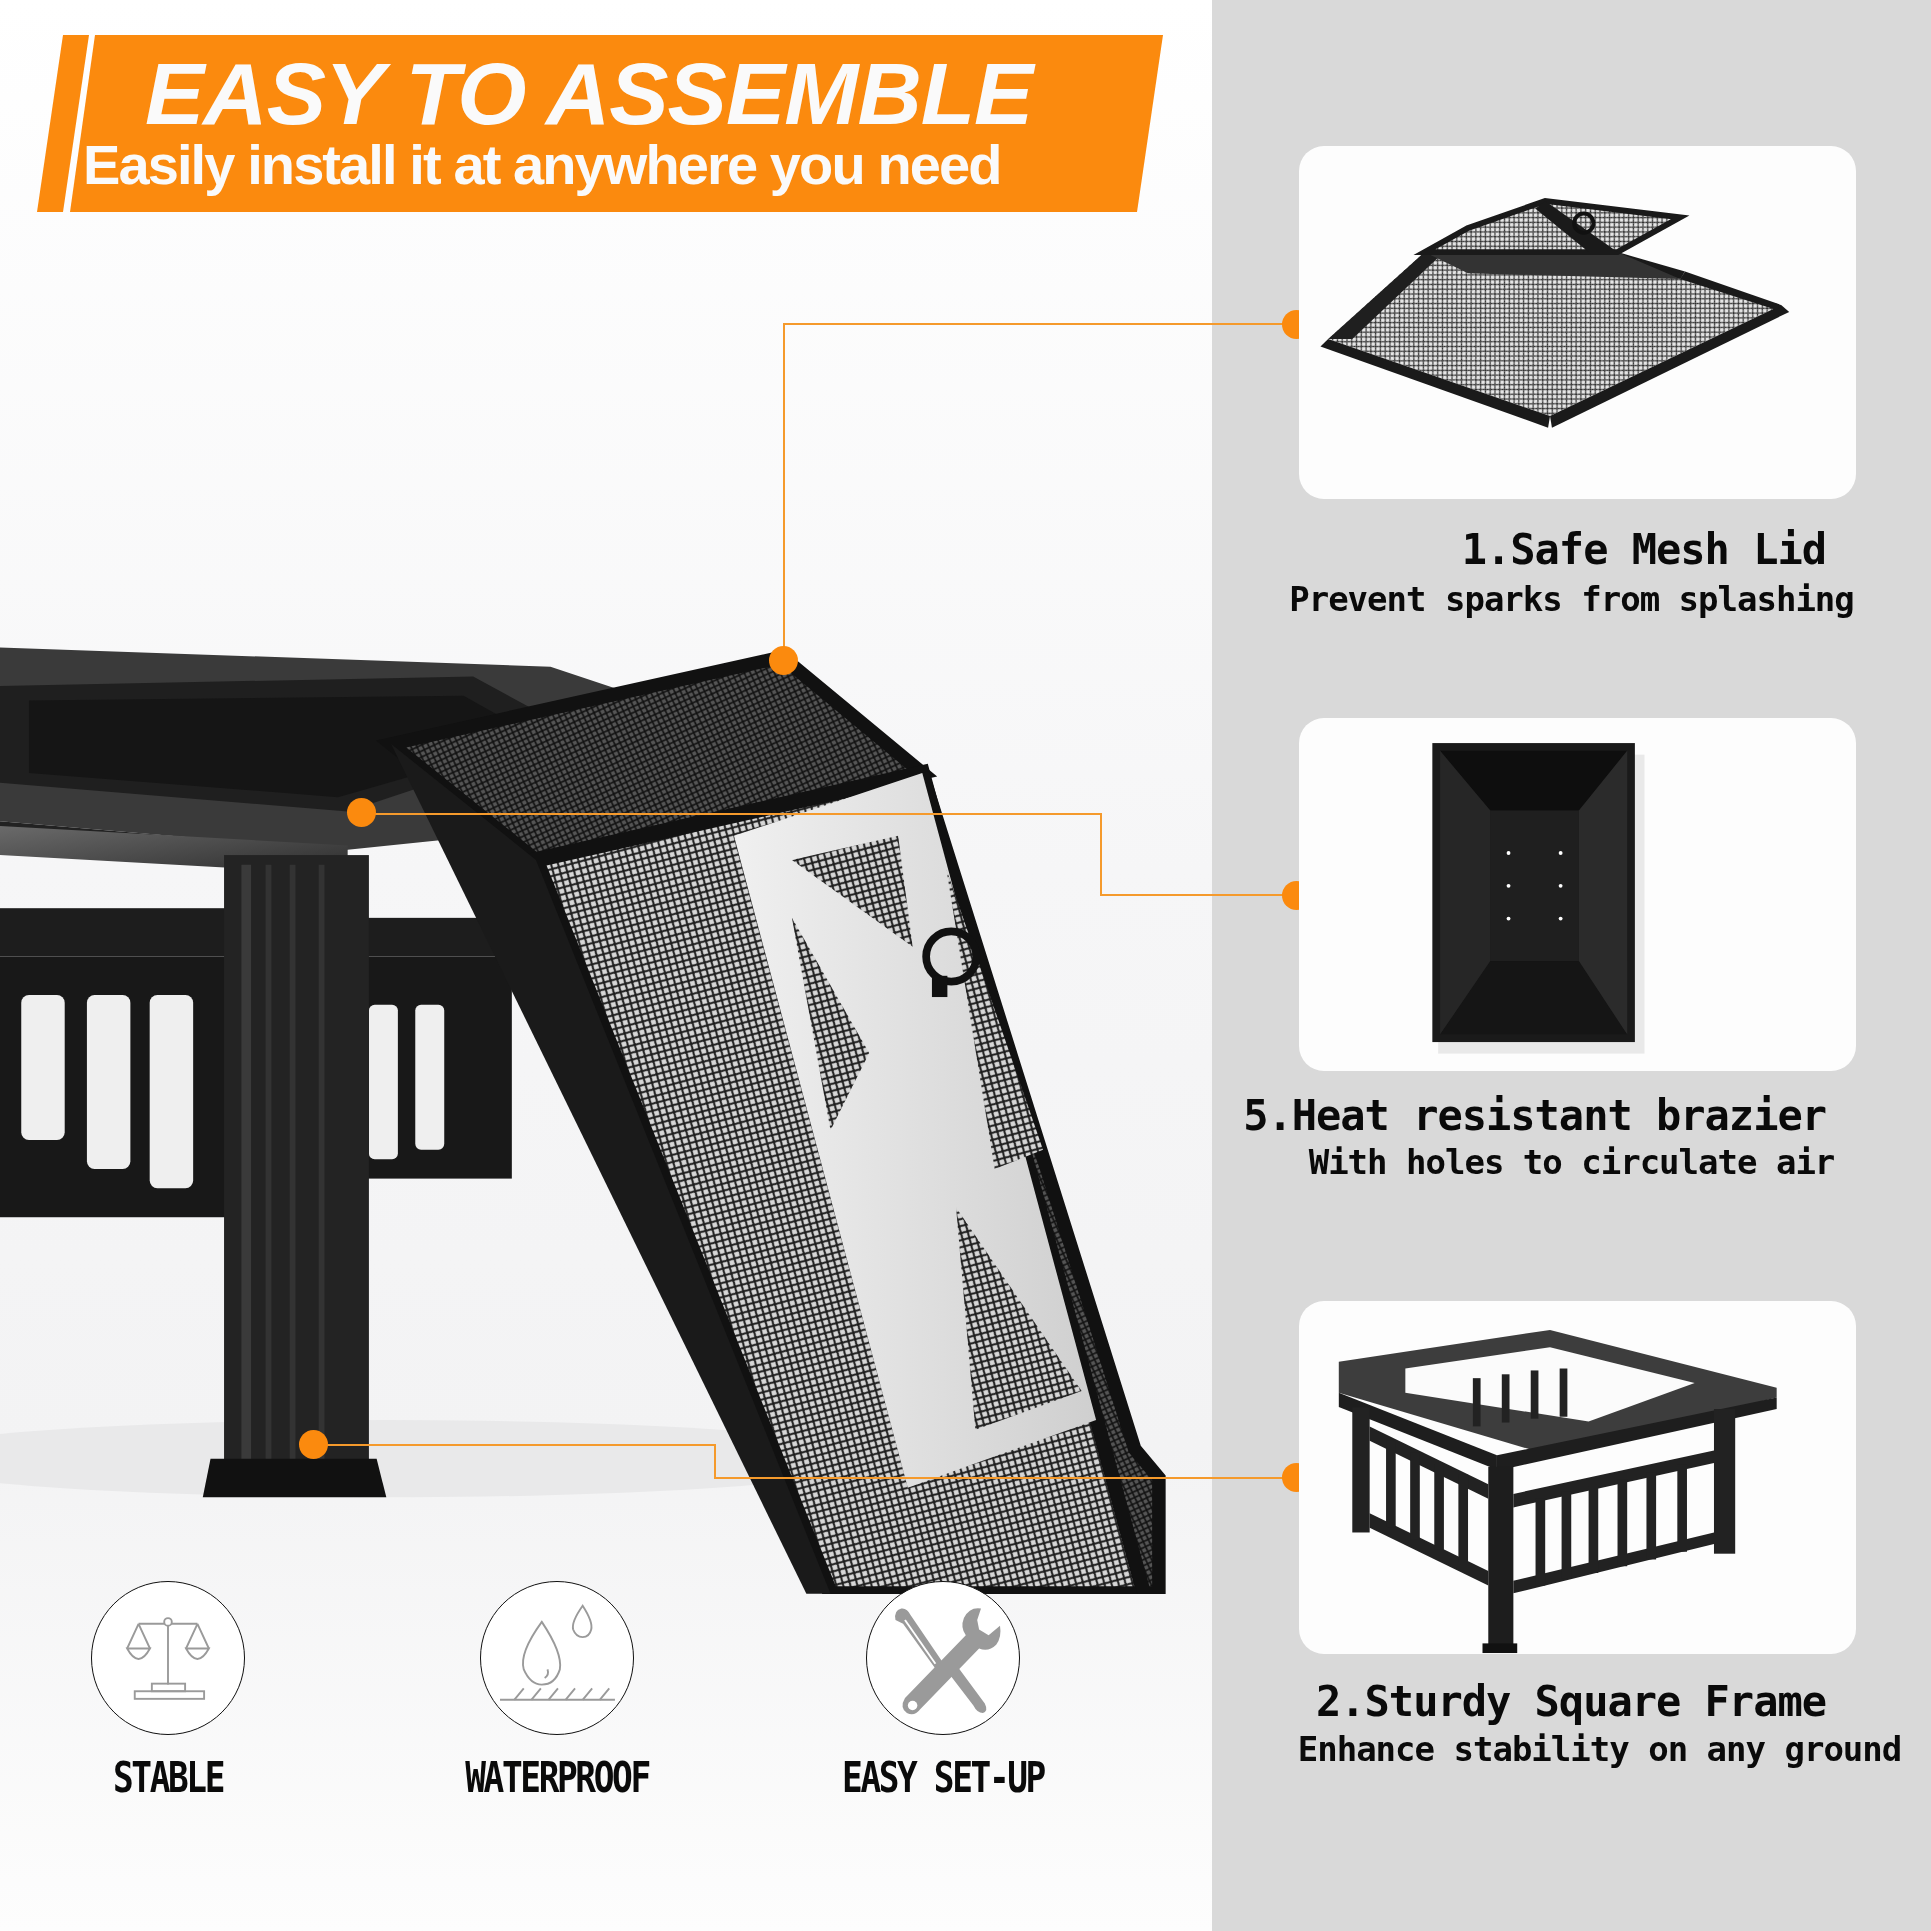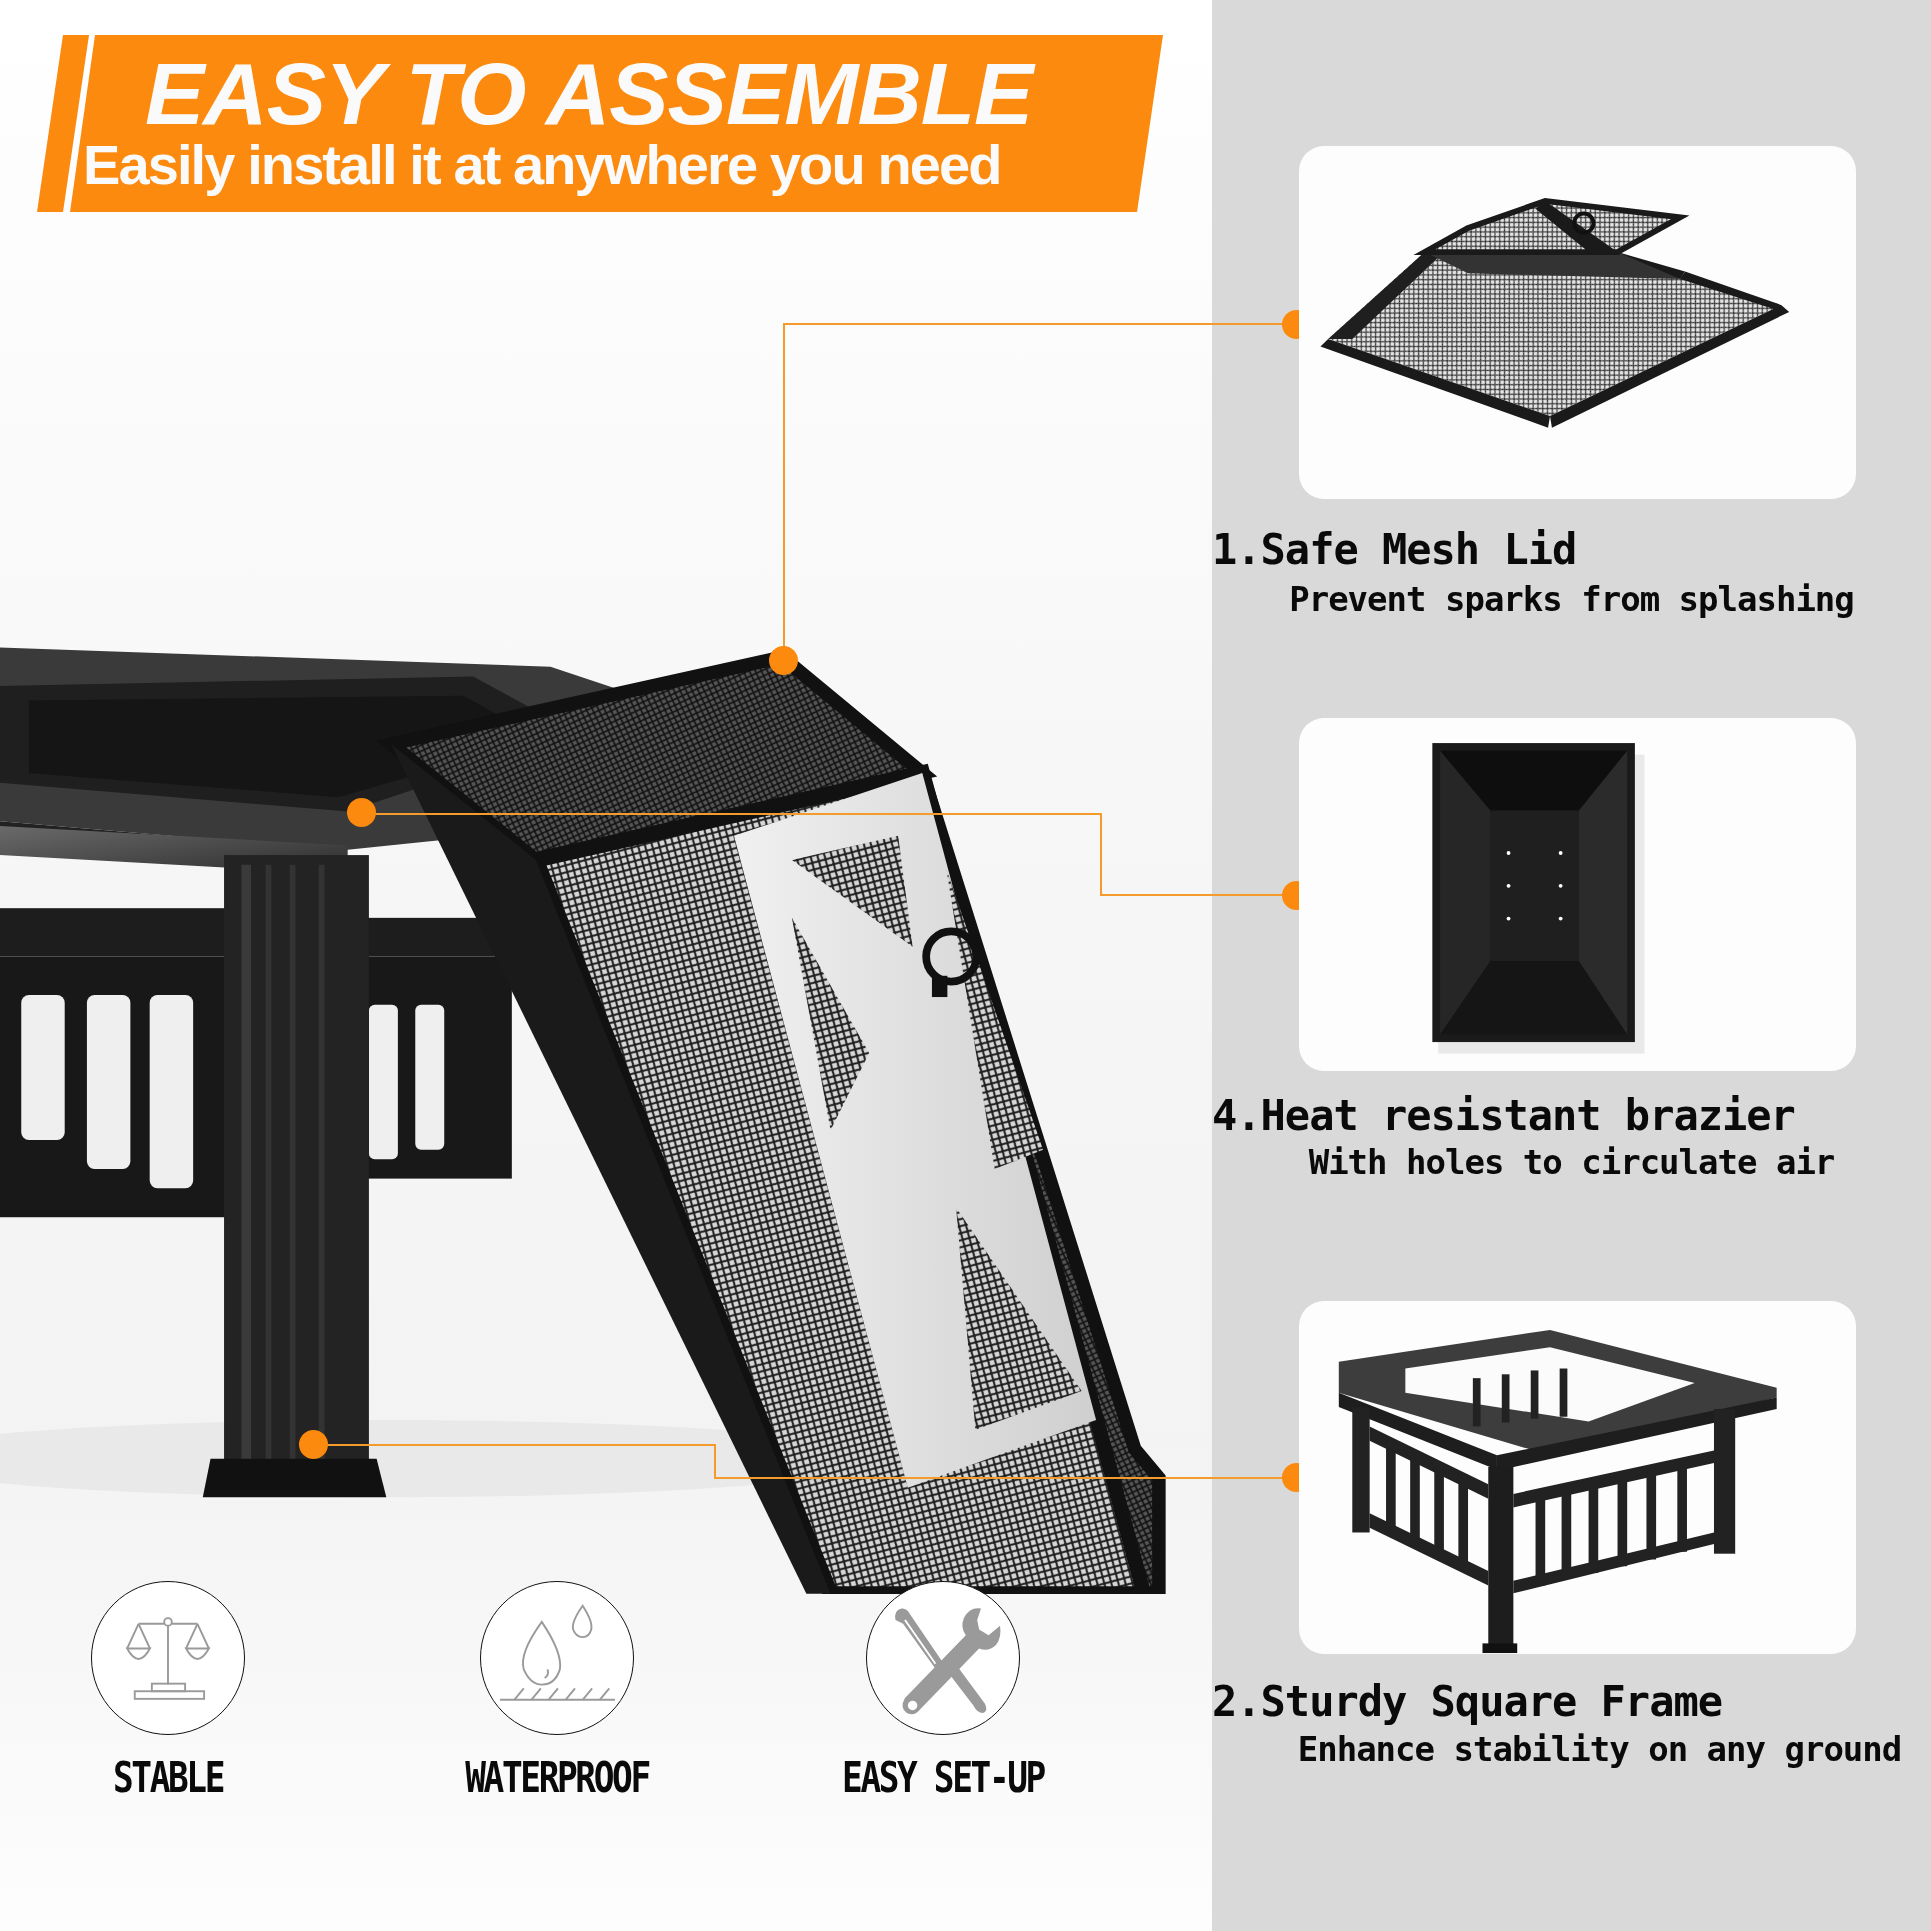--- a/index.html
+++ b/index.html
@@ -16,21 +16,21 @@
   
   .product { position:absolute; left:0; top:628px; width:1212px; height:966px; }
 
   
   .callout-line { position:absolute; background:#f59a2c; }
   .dot { position:absolute; width:29px; height:29px; border-radius:50%; background:#fb8a0e; }
 
   
   .card { position:absolute; left:1299px; width:557px; height:353px; background:#fdfdfd; border-radius:25px; overflow:hidden; }
   .card svg { width:100%; height:100%; display:block; }
-  .feat-title { position:absolute; left:1212px; width:614px; text-align:left; font-family:"DejaVu Sans Mono", monospace; font-weight:bold; font-size:42px; line-height:48px; color:#0a0a0a; letter-spacing:-1px; white-space:nowrap; }
+  .feat-title { position:absolute; left:1212px; width:614px; text-align:right; font-family:"DejaVu Sans Mono", monospace; font-weight:bold; font-size:42px; line-height:48px; color:#0a0a0a; letter-spacing:-1px; white-space:nowrap; }
   .feat-sub { position:absolute; left:1212px; width:719px; text-align:center; font-family:"DejaVu Sans Mono", monospace; font-weight:bold; font-size:34px; line-height:41px; color:#0a0a0a; letter-spacing:-1px; white-space:nowrap; }
 
   
   .badge { position:absolute; top:1581px; width:154px; height:154px; border:1.4px solid #111; border-radius:50%; box-sizing:border-box; background:#fff; }
   .badge svg { position:absolute; left:0; top:0; width:100%; height:100%; }
   .badge-label { position:absolute; top:1755px; width:328px; text-align:center; font-family:"DejaVu Sans Mono", monospace; font-weight:bold; font-size:42px; line-height:46px; color:#0a0a0a; letter-spacing:-2.9px; white-space:nowrap; transform:scaleX(0.82); }
 </style>
 </head>
 <body>
 
@@ -155,21 +155,21 @@
     <polygon points="340,34 290,96 290,252 340,328" fill="#2b2b2b"></polygon>
     <rect x="198" y="96" width="92" height="156" fill="#1f1f1f"></rect>
     <circle cx="217" cy="140" r="2" fill="#fff"></circle>
       <circle cx="271" cy="140" r="2" fill="#fff"></circle>
     <circle cx="217" cy="174" r="2" fill="#fff"></circle>
       <circle cx="271" cy="174" r="2" fill="#fff"></circle>
     <circle cx="217" cy="208" r="2" fill="#fff"></circle>
       <circle cx="271" cy="208" r="2" fill="#fff"></circle>
   </svg>
 </div>
-<div class="feat-title" style="top:1092px;">4.Heat resistant brazier</div>
+<div class="feat-title" style="top:1092px;">5.Heat resistant brazier</div>
 <div class="feat-sub" style="top:1142px;">With holes to circulate air</div>
 
 <div class="card" style="top:1301px;">
   <svg viewBox="0 0 577 366">
     <polygon points="41,63 260,30 495,90 495,100 260,160 41,95" fill="#3d3d3d"></polygon>
     <polygon points="110,70 260,48 410,85 300,125 110,95" fill="#fbfbfb"></polygon>
     <polygon points="41,95 205,160 205,175 41,110" fill="#1e1e1e"></polygon>
     <polygon points="205,160 495,100 495,112 205,176" fill="#1e1e1e"></polygon>
     <rect x="55" y="110" width="18" height="130" fill="#222"></rect>
     <rect x="196" y="172" width="26" height="190" fill="#1d1d1d"></rect>

